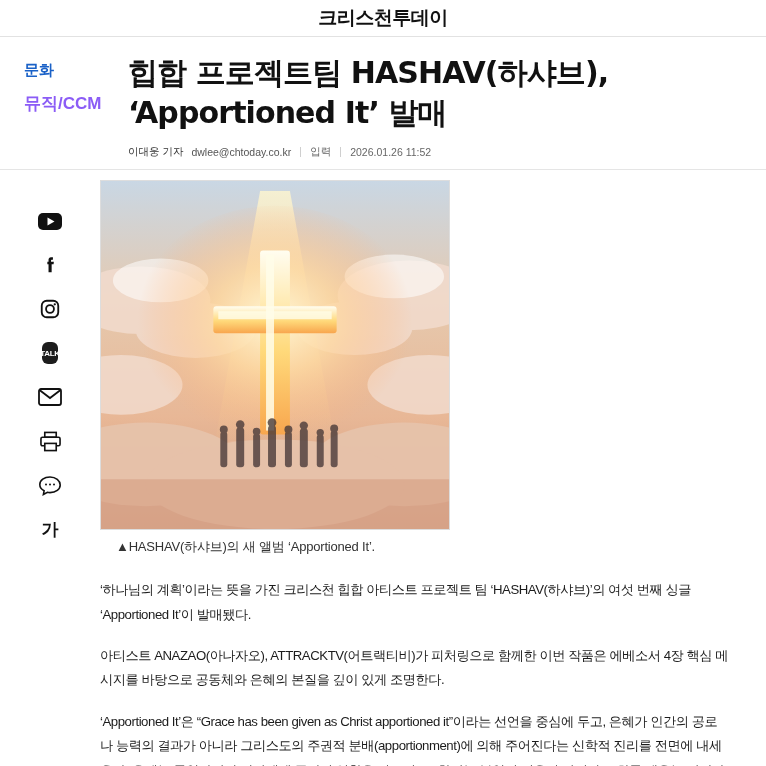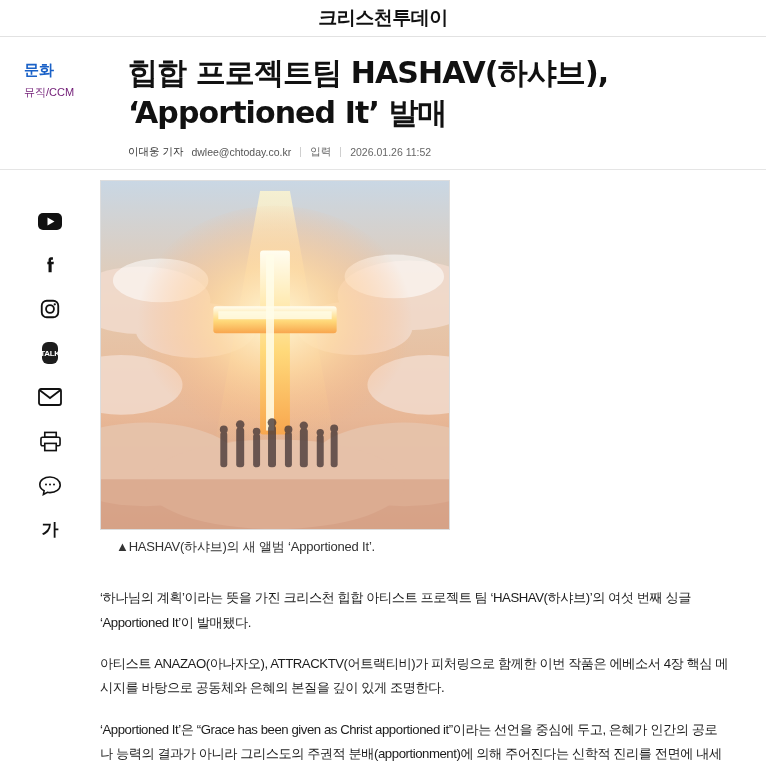--- a/index.html
+++ b/index.html
@@ -47,26 +47,26 @@
   .cat-col {
     width: 100px;
     flex: 0 0 100px;
     padding-top: 6px;
   }
   .cat-main {
     color: #1a61c7;
     font-weight: bold;
     font-size: 15px;
     line-height: 1.4;
-    margin-bottom: 5px;
+    margin-bottom: 12px;
   }
   .cat-sub {
-    color: #701a75;
-    font-weight: normal;
-    font-size: 11px;
+    color: #8b5cf6;
+    font-weight: bold;
+    font-size: 17px;
     line-height: 1.4;
   }
   .title-col {
     flex: 1 1 auto;
     padding-left: 4px;
   }
   .headline {
     font-family: "DejaVu Sans", sans-serif;
     font-size: 30px;
     font-weight: bold;
@@ -157,21 +157,21 @@
     color: #333;
     padding: 8px 0 0 16px;
     letter-spacing: -0.2px;
   }
 
   .para {
     font-size: 13.2px;
     line-height: 1.85;
     color: #1c1c1c;
     letter-spacing: -0.45px;
-    margin: 12px 0 17px 0;
+    margin: 4px 0 17px 0;
   }
   .paras { padding-top: 14px; }
 </style>
 </head>
 <body>
 
 <div class="page">
 
   <div class="masthead">
     <div class="masthead-title">크리스천투데이</div>

